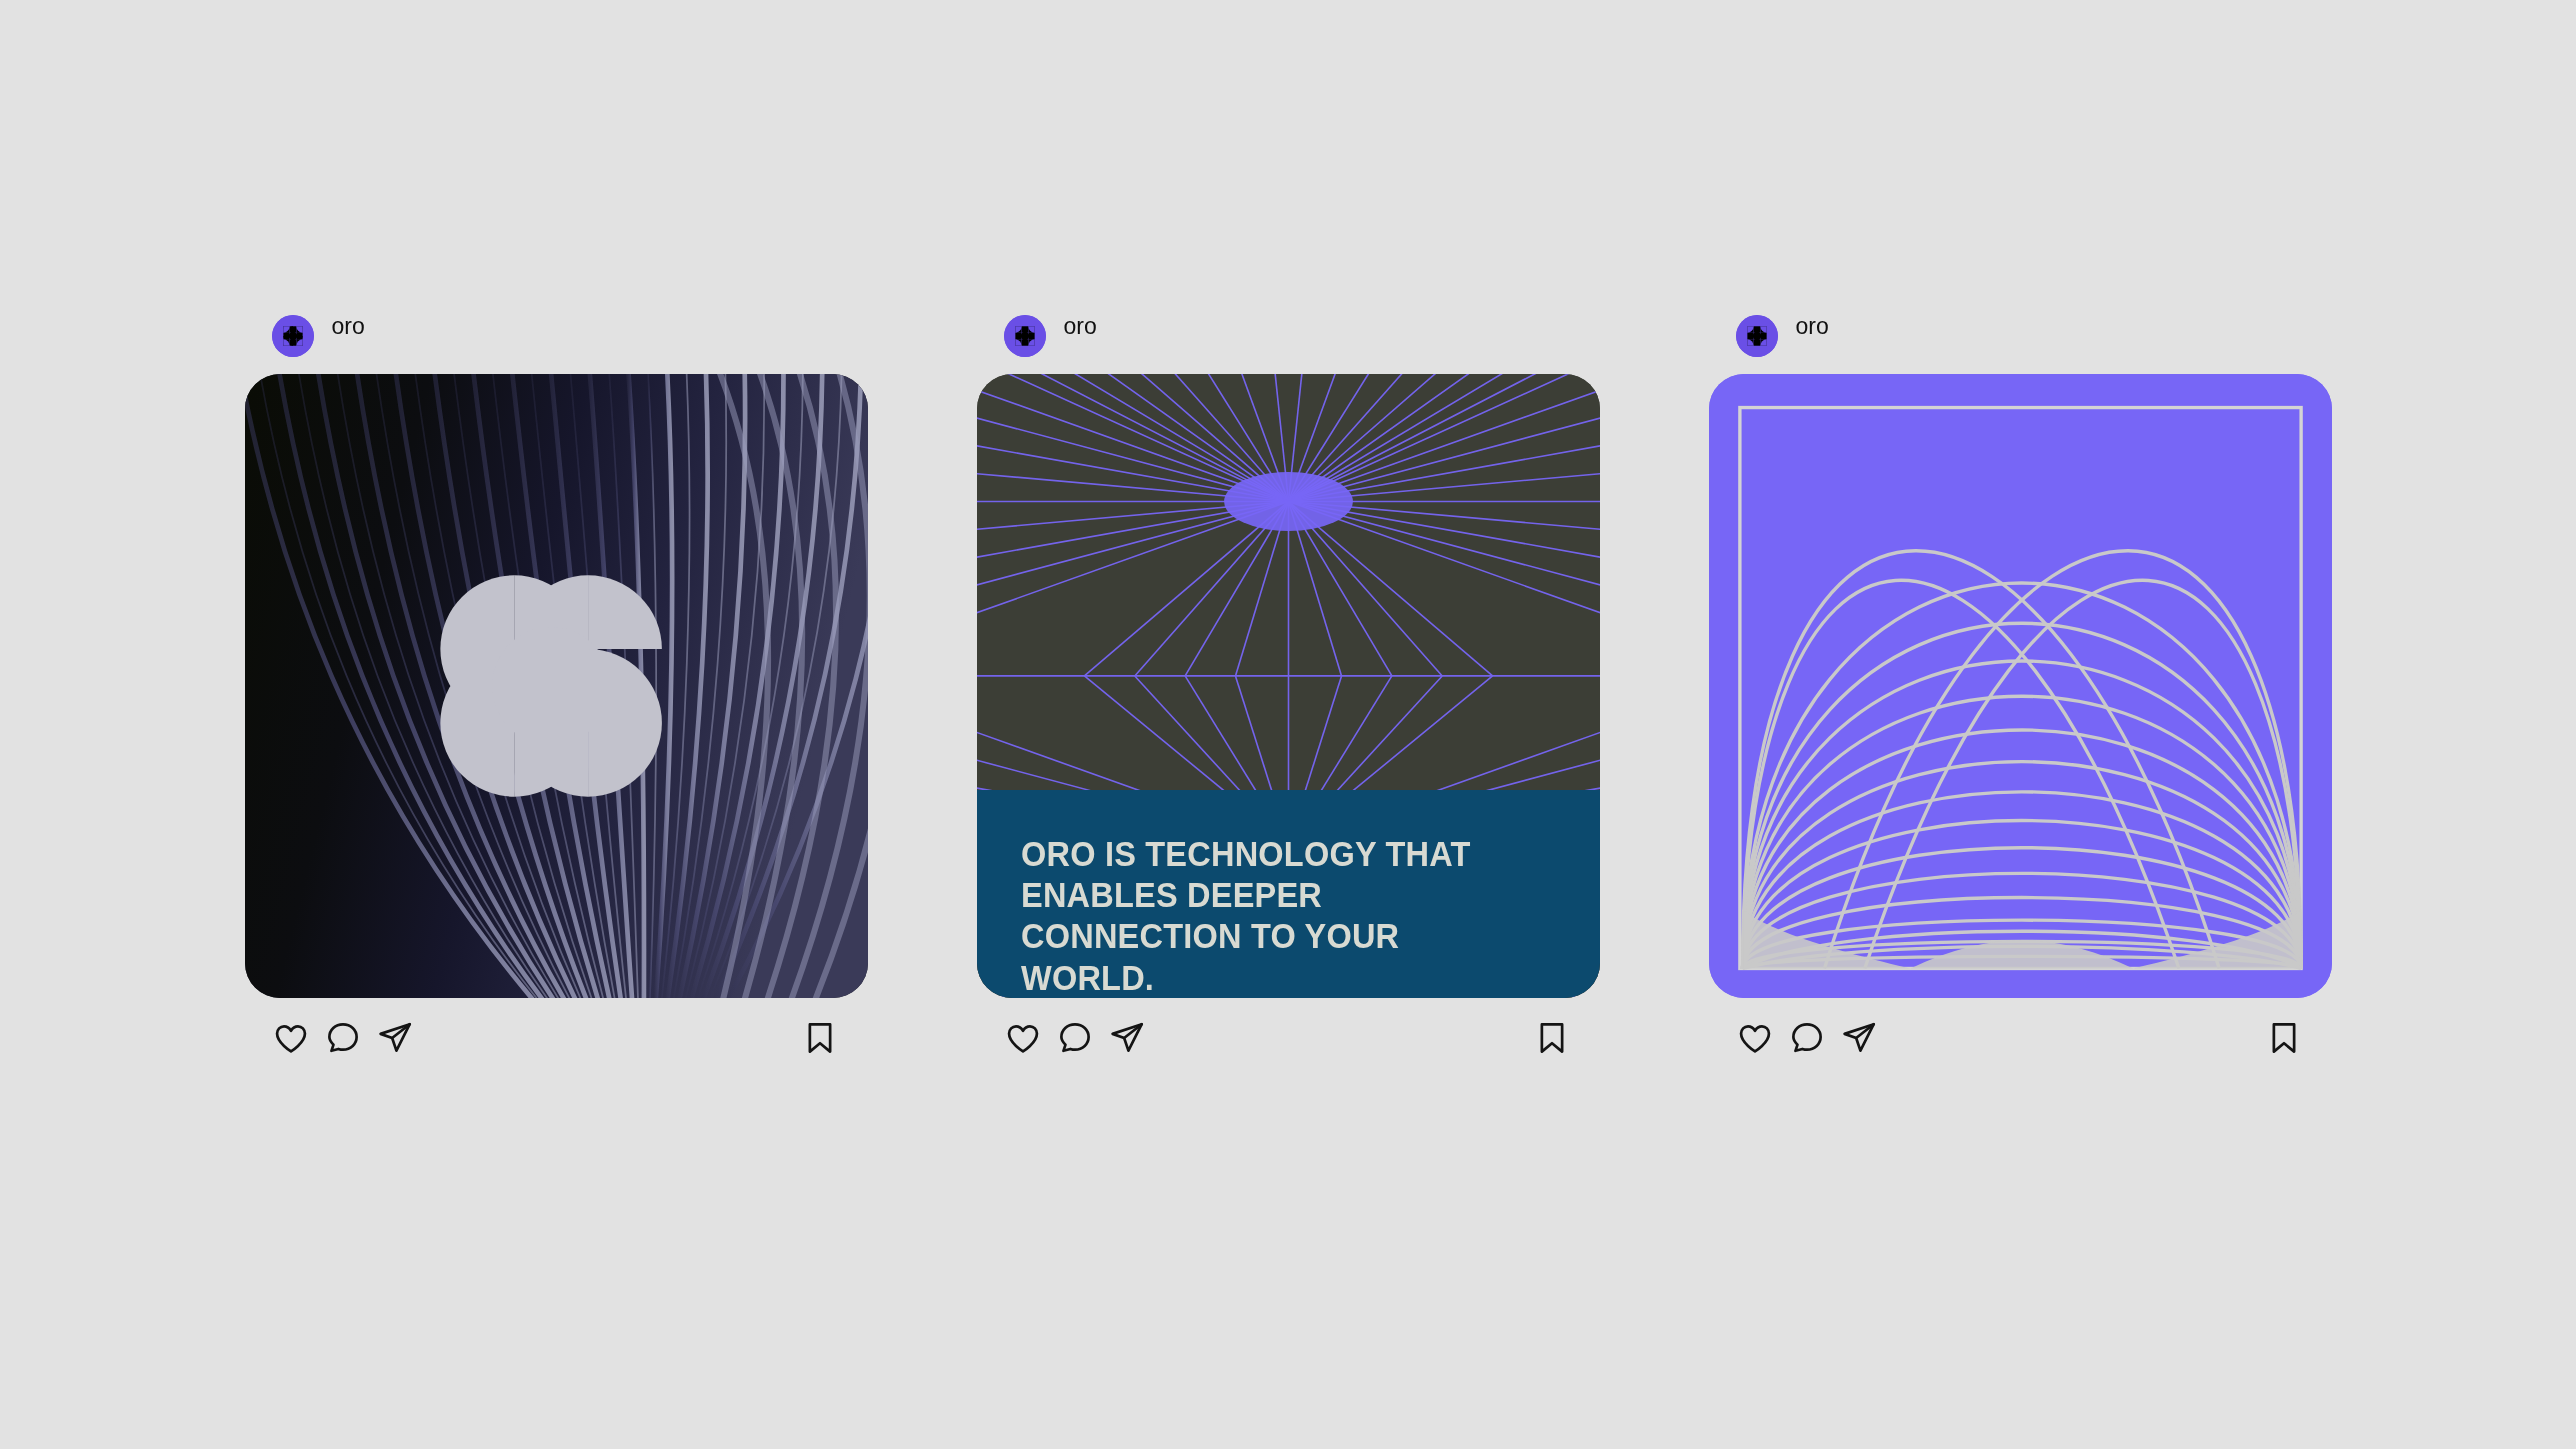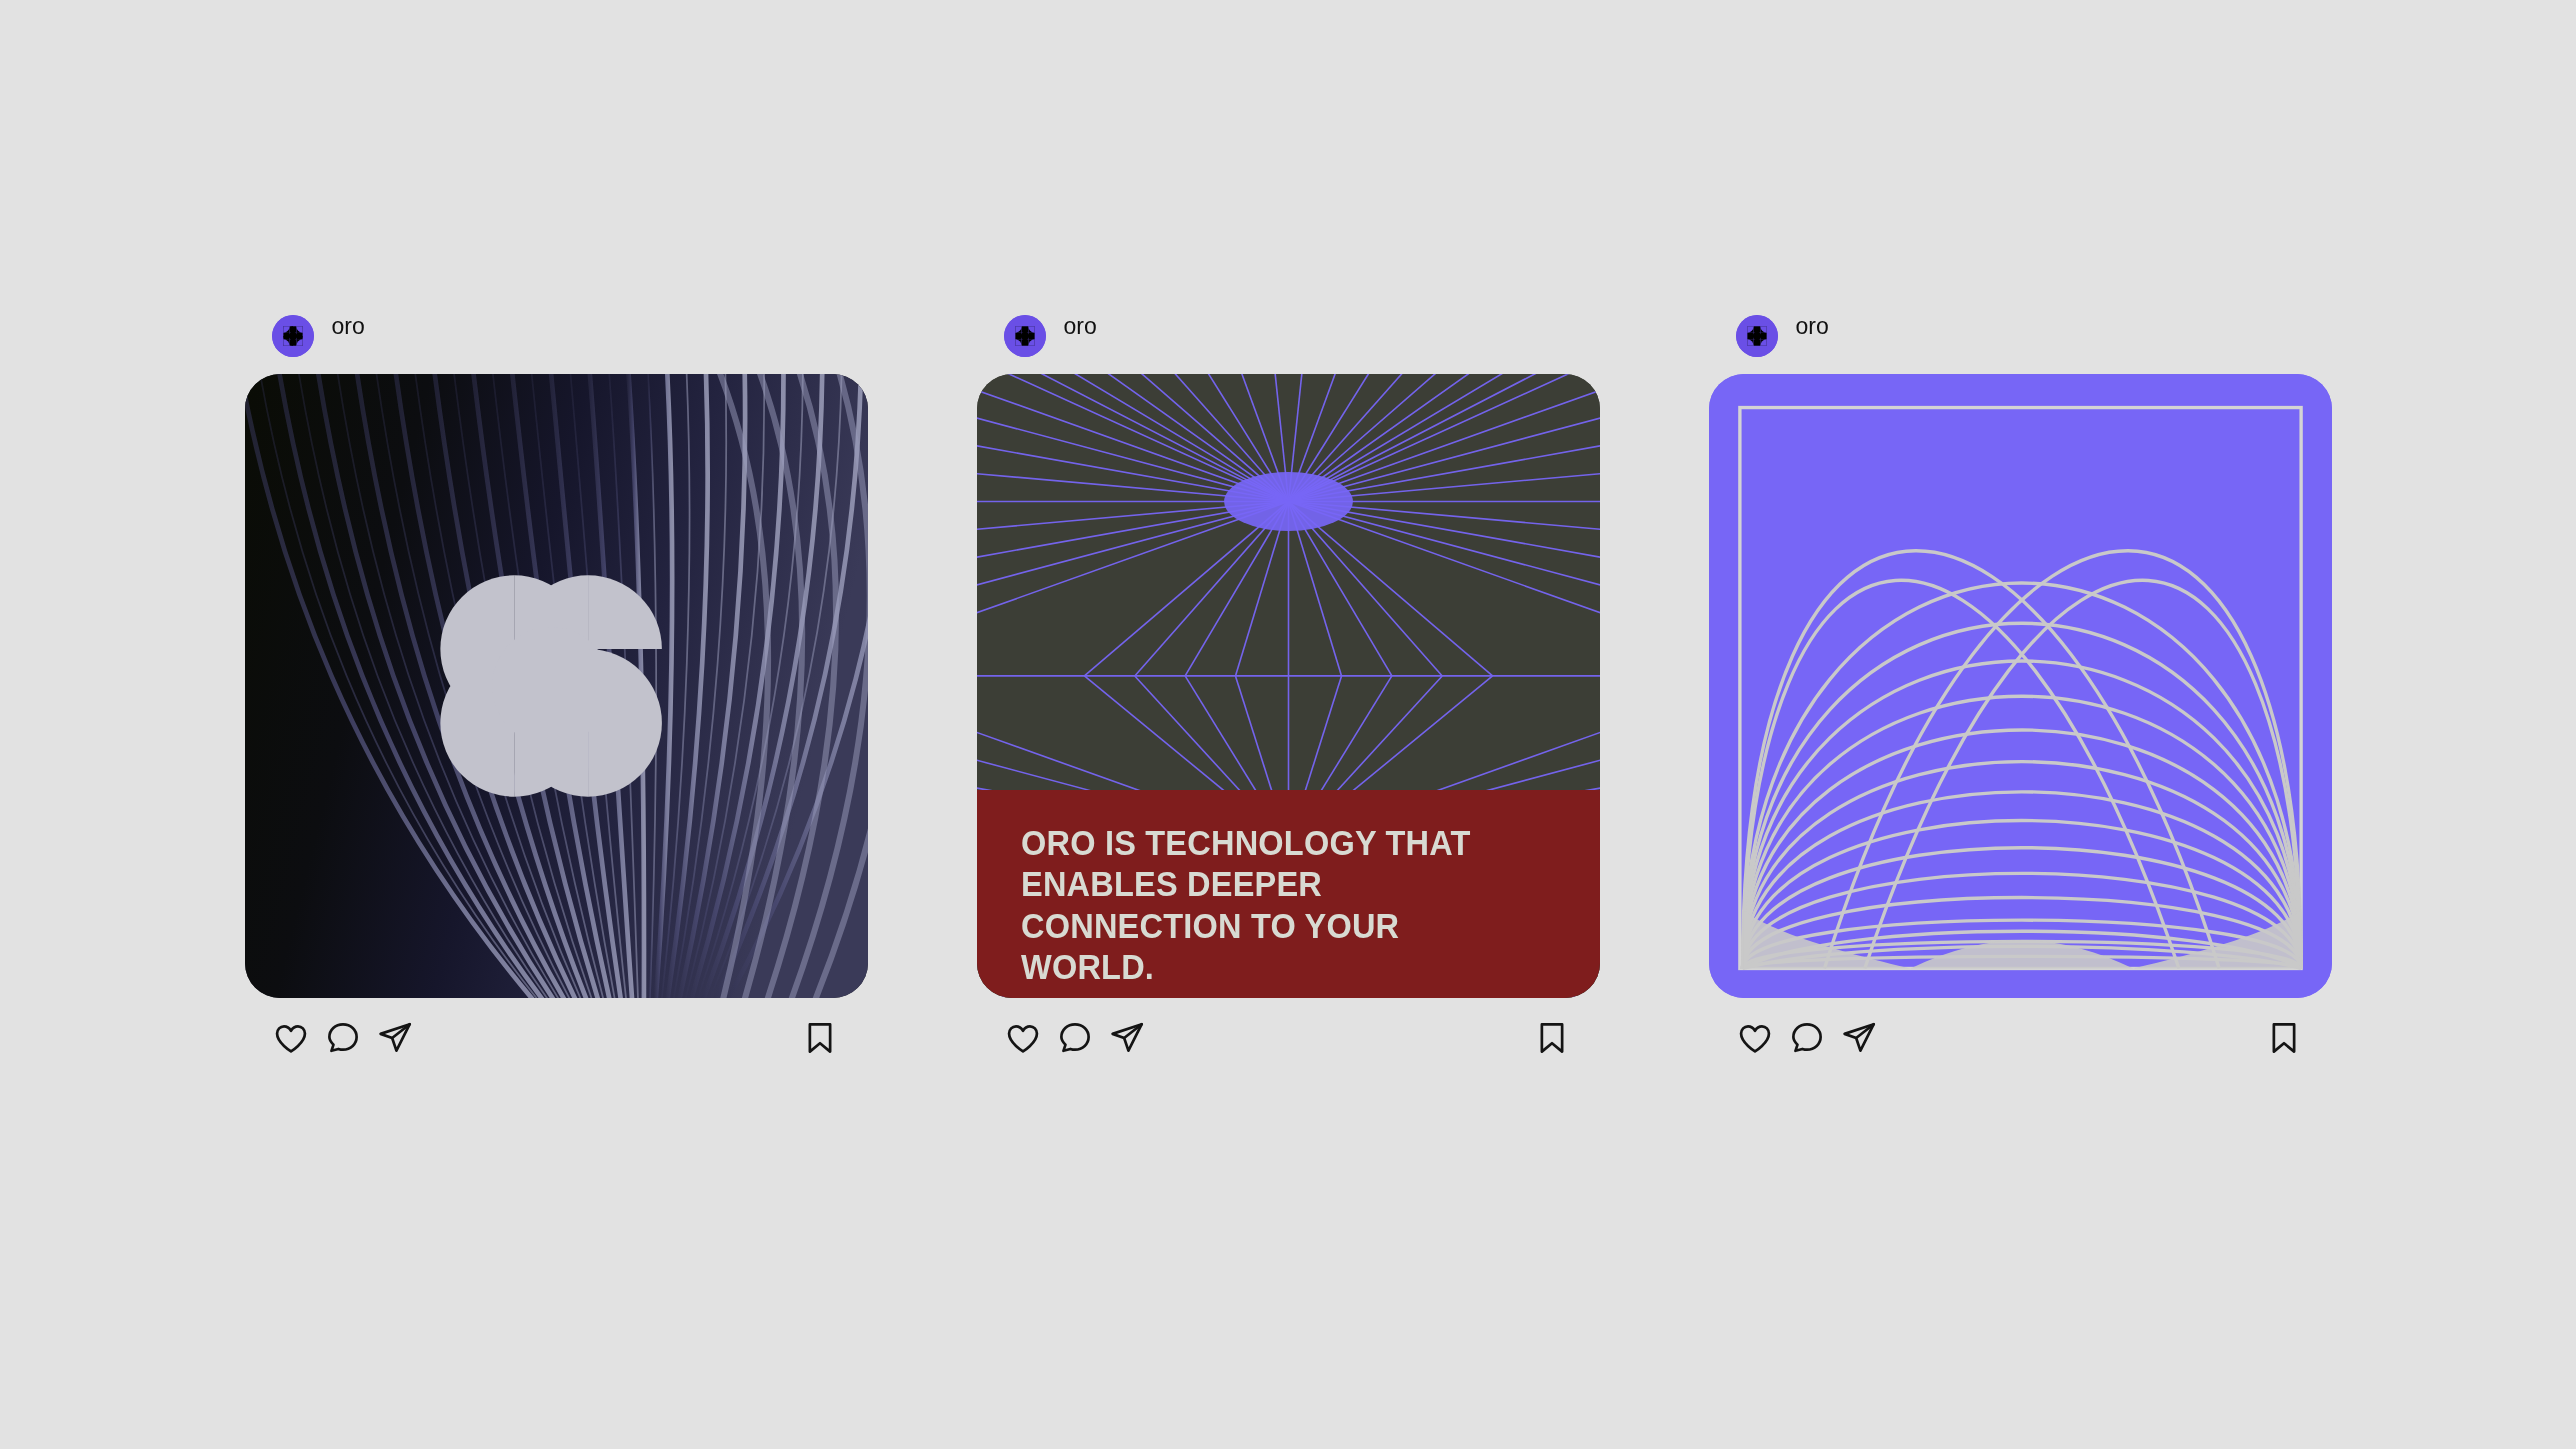--- a/index.html
+++ b/index.html
@@ -105,23 +105,23 @@
     stroke-linejoin: round;
   }
 
   
   .caption-overlay {
     position: absolute;
     left: 0;
     right: 0;
     bottom: 0;
     height: 208px;
-    background: #7f1d1d;
-    display: flex;
-    align-items: flex-start;
+    background: #0c4a6e;
+    display: flex;
+    align-items: flex-end;
     padding: 32px 35px 0 44px;
     box-sizing: border-box;
   }
   .caption-text {
     color: #d8dad2;
     font-size: 35px;
     line-height: 1.18;
     font-weight: 700;
     letter-spacing: 0.2px;
     transform: scaleX(0.93);

